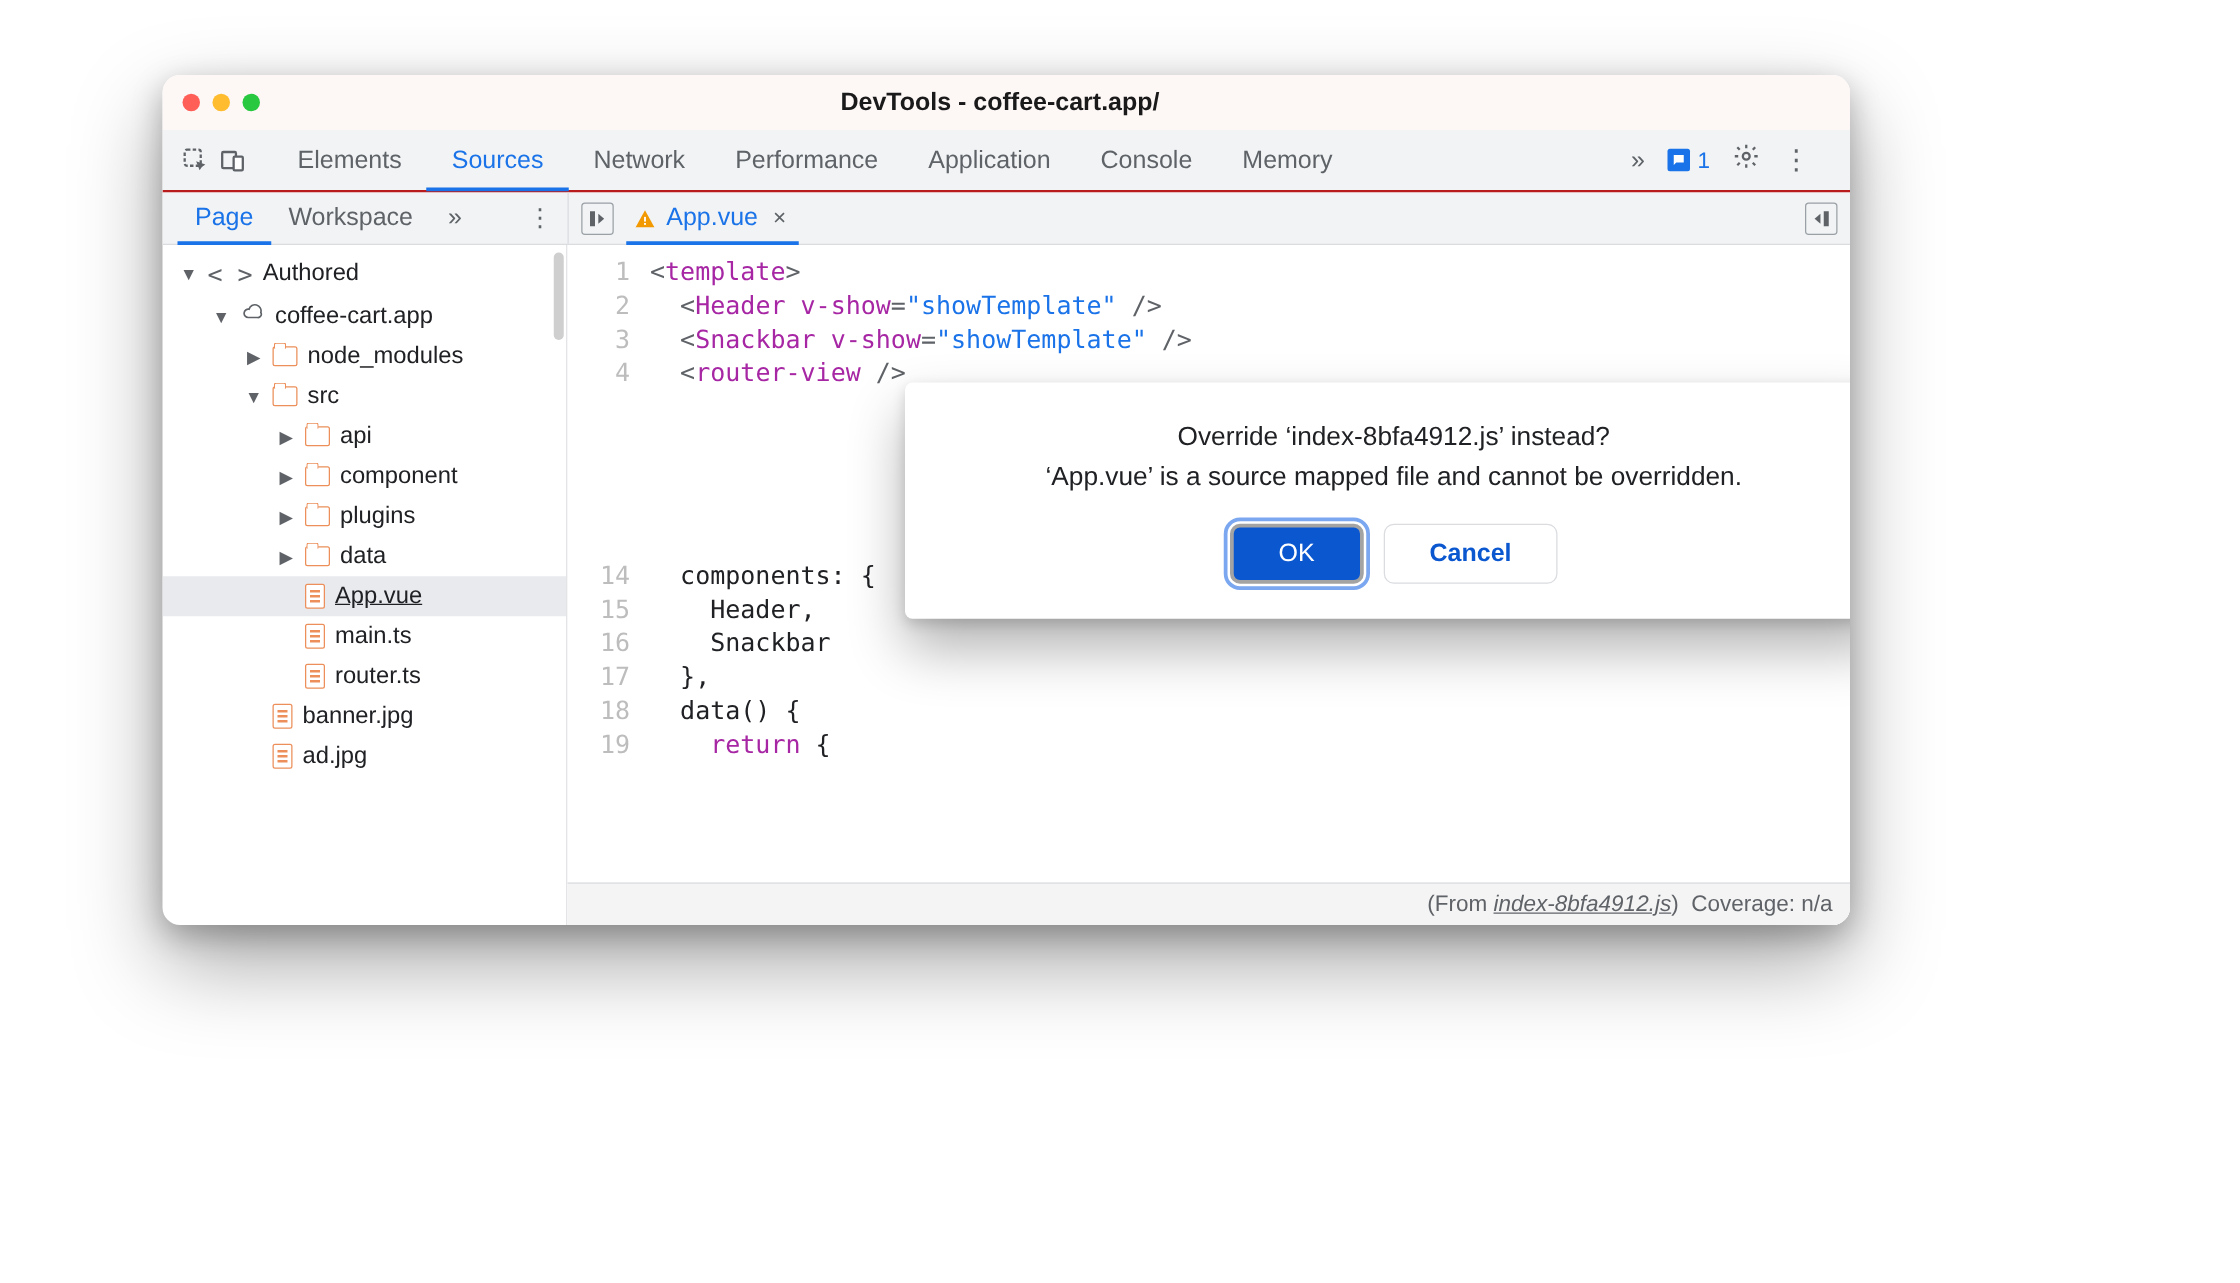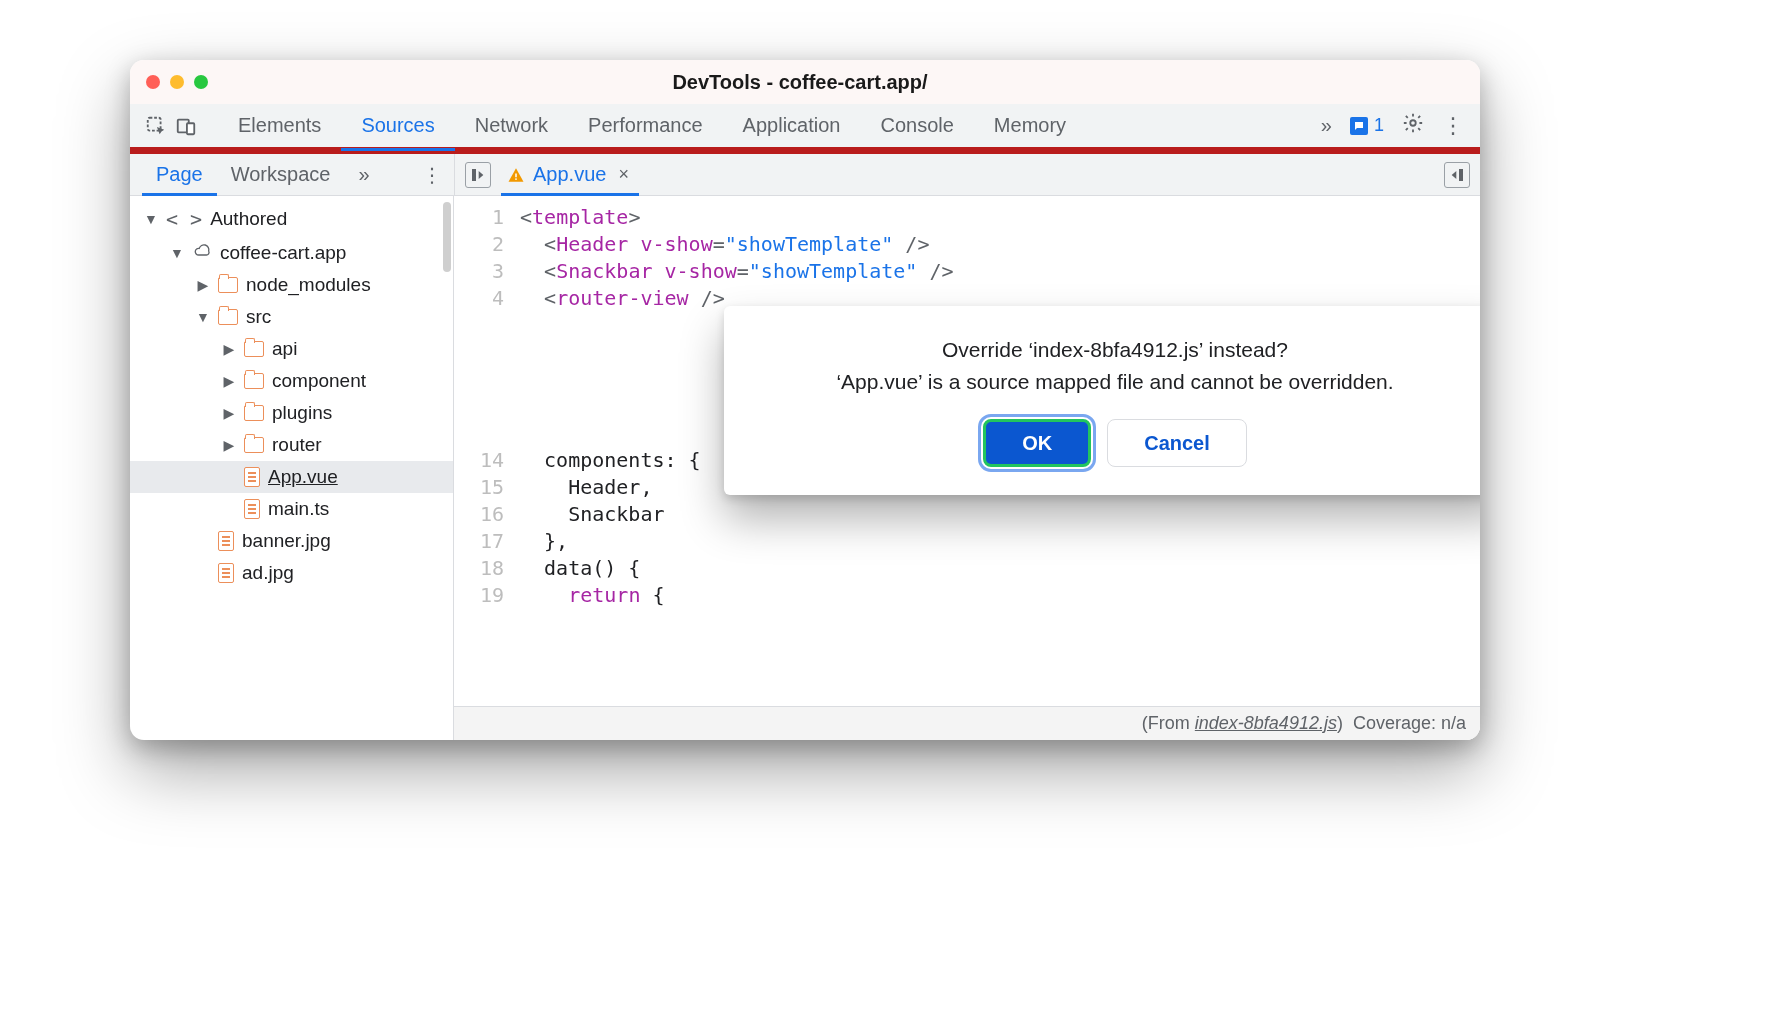--- a/index.html
+++ b/index.html
@@ -30,24 +30,24 @@
   .dot { width: 14px; height: 14px; border-radius: 50%; }
   .dot.red { background:#ff5f57; }
   .dot.yellow { background:#febc2e; }
   .dot.green { background:#28c840; }
   .title-text { position:absolute; left:0; right:10px; text-align:center; font-weight:700; font-size:20px; color:#1a1a1a; }
 
   
   .toolbar {
     height: 50px;
     background: #f1f3f4;
-    border-bottom: 7px solid #b91c1c;
+    border-bottom: 2px solid #b91c1c;
     display: flex;
     align-items: center;
-    padding: 0 10px 0 14px;
+    padding: 0 26px 0 14px;
     gap: 6px;
     font-size: 20px;
     color: #5f6368;
   }
   .tb-icon { width:24px; height:24px; display:flex; align-items:center; justify-content:center; color:#5f6368; }
   .tabs { display:flex; align-items:center; gap: 0; margin-left: 14px; flex: 1; }
   .tab { padding: 0 20px; height:50px; display:flex; align-items:center; cursor:pointer; color:#5f6368; }
   .tab.active { color:#1a73e8; border-bottom: 3px solid #1a73e8; padding-top:3px; }
   .toolbar-right { display:flex; align-items:center; gap:18px; padding-right:6px; color:#5f6368; }
   .badge { display:flex; align-items:center; gap:6px; color:#1a73e8; font-size:18px; }
@@ -120,21 +120,21 @@
     background:#fff;
     border-radius:6px;
     box-shadow: 0 24px 44px rgba(0,0,0,.30), 0 4px 10px rgba(0,0,0,.15);
     padding: 28px 28px 28px 28px;
     text-align:center;
     z-index: 50;
   }
   .dialog p { font-size:21px; color:#202124; line-height:1.5; }
   .dialog .btnrow { margin-top:22px; display:flex; justify-content:center; gap:16px; }
   .btn { font-size:20px; height:48px; padding:0 36px; border-radius:8px; display:flex; align-items:center; justify-content:center; cursor:pointer; }
-  .btn.primary { background:#0b57d0; color:#fff; border:3px solid #22c55e; outline:3px solid #7aa7f0; outline-offset:2px; font-weight:700; }
+  .btn.primary { background:#0b57d0; color:#fff; border:3px solid #a3a3a3; outline:3px solid #7aa7f0; outline-offset:2px; font-weight:400; }
   .btn.secondary { background:#fff; color:#0b57d0; border:1.5px solid #dadce0; font-weight:600; }
 
   
   .shadow-floor {
     position:absolute; left:60px; right:60px; top:780px; height:120px;
     background: radial-gradient(ellipse at center, rgba(0,0,0,.25), rgba(0,0,0,0) 70%);
     filter: blur(10px);
     z-index:-1;
   }
 </style>
@@ -271,33 +271,38 @@
               <span>component</span>
             </div>
             <div class="node indent-4">
               <span class="caret">▶</span>
               <span class="folder-icon"></span>
               <span>plugins</span>
             </div>
             <div class="node indent-4">
               <span class="caret">▶</span>
               <span class="folder-icon"></span>
-              <span>router</span>
+              <span>data</span>
             </div>
           </div>
         <div id="src-files">
             <div class="node indent-4 selected">
               <span class="caret"></span>
               <span class="file-icon"></span>
               <span>App.vue</span>
             </div>
             <div class="node indent-4">
               <span class="caret"></span>
               <span class="file-icon"></span>
               <span>main.ts</span>
+            </div>
+            <div class="node indent-4">
+              <span class="caret"></span>
+              <span class="file-icon"></span>
+              <span>router.ts</span>
             </div>
           </div>
         <div id="root-files">
             <div class="node indent-3">
               <span class="caret"></span>
               <span class="file-icon"></span>
               <span>banner.jpg</span>
             </div>
             <div class="node indent-3">
               <span class="caret"></span>

